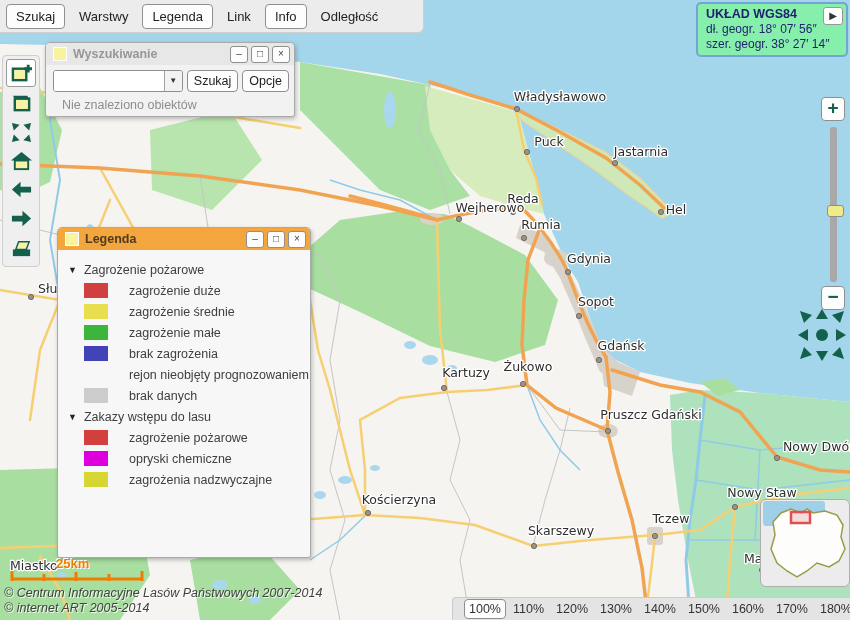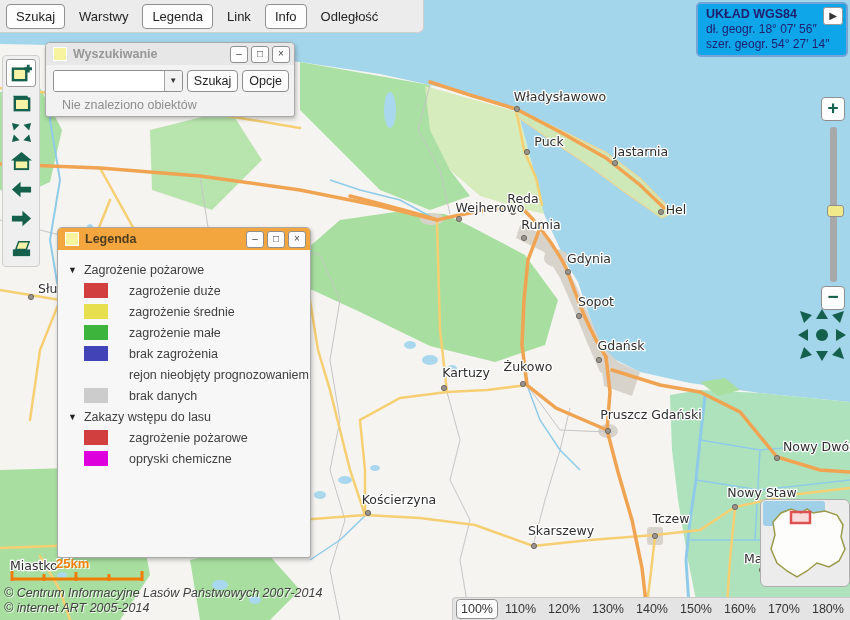--- a/index.html
+++ b/index.html
@@ -10,21 +10,21 @@
   .city{font:12.5px "DejaVu Sans",sans-serif;fill:#2e2e2e;paint-order:stroke;
         stroke:#ffffff;stroke-width:2.6px;stroke-linejoin:round;}
   
   .topbar{position:absolute;left:0;top:0;width:424px;height:33px;background:#ececec;
           border-bottom:1px solid #cfcfcf;border-right:1px solid #cfcfcf;
           border-radius:0 0 6px 0;display:flex;align-items:center;gap:4px;padding:0 6px;box-sizing:border-box;}
   .tb-btn{font-size:13px;color:#222;padding:4px 9px;border-radius:4px;border:1px solid transparent;
           background:transparent;cursor:pointer;white-space:nowrap;}
   .tb-btn.act{background:#fdfdfd;border:1px solid #8f8f8f;}
   
-  .coords{position:absolute;right:2px;top:2px;width:152px;background:#0ea5e9;border:2px solid #76a3d6;
+  .coords{position:absolute;right:2px;top:2px;width:152px;background:#86efac;border:2px solid #76a3d6;
           border-radius:5px;padding:3px 6px 4px 8px;box-sizing:border-box;color:#1f1f6e;}
   .coords .t{font-size:12.5px;font-weight:bold;}
   .coords .l{font-size:12px;margin-top:1px;}
   .coords .play{position:absolute;right:3px;top:3px;width:18px;height:16px;background:#fff;
           border:1px solid #999;border-radius:3px;font-size:10px;line-height:15px;text-align:center;color:#333;cursor:pointer;}
   
   .panel{position:absolute;background:#f2f2f2;border:1px solid #a9a9a9;border-radius:5px 5px 3px 3px;
          box-shadow:1px 2px 4px rgba(0,0,0,.25);}
   .ptitle{height:22px;display:flex;align-items:center;padding:0 4px;border-radius:4px 4px 0 0;cursor:move;}
   .ptitle .sq{width:12px;height:12px;background:#f7f39e;border:1px solid #fff;margin:0 6px 0 3px;}
@@ -76,21 +76,21 @@
   .scale .km{font-size:13px;font-weight:bold;color:#f07d00;margin-left:48px;
              text-shadow:1px 1px 0 #fff,-1px -1px 0 #fff;}
   .copy{position:absolute;left:4px;top:586px;font-size:12.5px;color:#404040;line-height:1.18;
         text-shadow:1px 1px 0 rgba(255,255,255,.85);pointer-events:none;font-style:italic;}
   
   .pctbar{position:absolute;left:452px;top:597px;width:398px;height:23px;background:#e4e4e4;
           border-top:1px solid #cacaca;border-left:1px solid #cacaca;border-radius:4px 0 0 0;
           display:flex;align-items:center;padding-left:3px;box-sizing:border-box;}
   .pct{font-size:12.5px;color:#333;padding:2px 4px;margin-right:2px;border:1px solid transparent;
        border-radius:4px;cursor:pointer;white-space:nowrap;}
-  .pct.act{background:#fdfdfd;border:1px solid #8f8f8f;}
+  .pct.act{background:#fdfdfd;border:1px solid #8f8f8f;margin-left:8px;}
 </style>
 </head>
 <body>
 
 <svg id="map" viewBox="0 0 850 620" xmlns="http://www.w3.org/2000/svg">
 
   <rect x="0" y="0" width="850" height="620" fill="#f6f4f1"></rect>
 
   <path fill="#a3d5eb" d="M0,0 H850 V402 L760,393 690,383 640,372 612,358 598,340 588,312 578,282 568,266 556,240 544,214 538,196 534,172 526,142 518,112 470,94 430,85 380,74 300,62 200,52 100,46 0,44 Z"></path>
 
@@ -233,21 +233,21 @@
   <button class="tb-btn">Warstwy</button>
   <button class="tb-btn act">Legenda</button>
   <button class="tb-btn">Link</button>
   <button class="tb-btn act">Info</button>
   <button class="tb-btn">Odległość</button>
 </div>
 
 <div class="coords">
   <div class="t">UKŁAD WGS84</div>
   <div class="l">dł. geogr. 18° 07′ 56″</div>
-  <div class="l">szer. geogr. 54° 27′ 14″</div>
+  <div class="l">szer. geogr. 38° 27′ 14″</div>
   <div class="play">▶</div>
 </div>
 
 <div class="panel" id="searchPanel">
   <div class="ptitle">
     <span class="sq"></span>
     <span class="txt">Wyszukiwanie</span>
     <span class="winbtn">–</span>
     <span class="winbtn">□</span>
     <span class="winbtn">×</span>
@@ -304,20 +304,24 @@
         <span class="tri">▼</span>
         <span>Zakazy wstępu do lasu</span>
       </div>
       <div class="lg-row">
         <span class="sw" style="background: rgb(210, 63, 63);"></span>
         <span class="lb">zagrożenie pożarowe</span>
       </div>
       <div class="lg-row">
         <span class="sw" style="background: rgb(221, 0, 221);"></span>
         <span class="lb">opryski chemiczne</span>
+      </div>
+      <div class="lg-row">
+        <span class="sw" style="background: rgb(214, 214, 50);"></span>
+        <span class="lb">zagrożenia nadzwyczajne</span>
       </div>
     </div>
 </div>
 
 <div class="tools" id="toolcol">
     <div class="tool act">
       <svg width="23" height="22" viewBox="0 0 24 23">
         <rect x="3" y="7" width="14" height="12" fill="#f6f2a6" stroke="#15604c" stroke-width="2.5"></rect>
         <path d="M19,3 v8 M15,7 h8" stroke="#15604c" stroke-width="3"></path>
       </svg>

